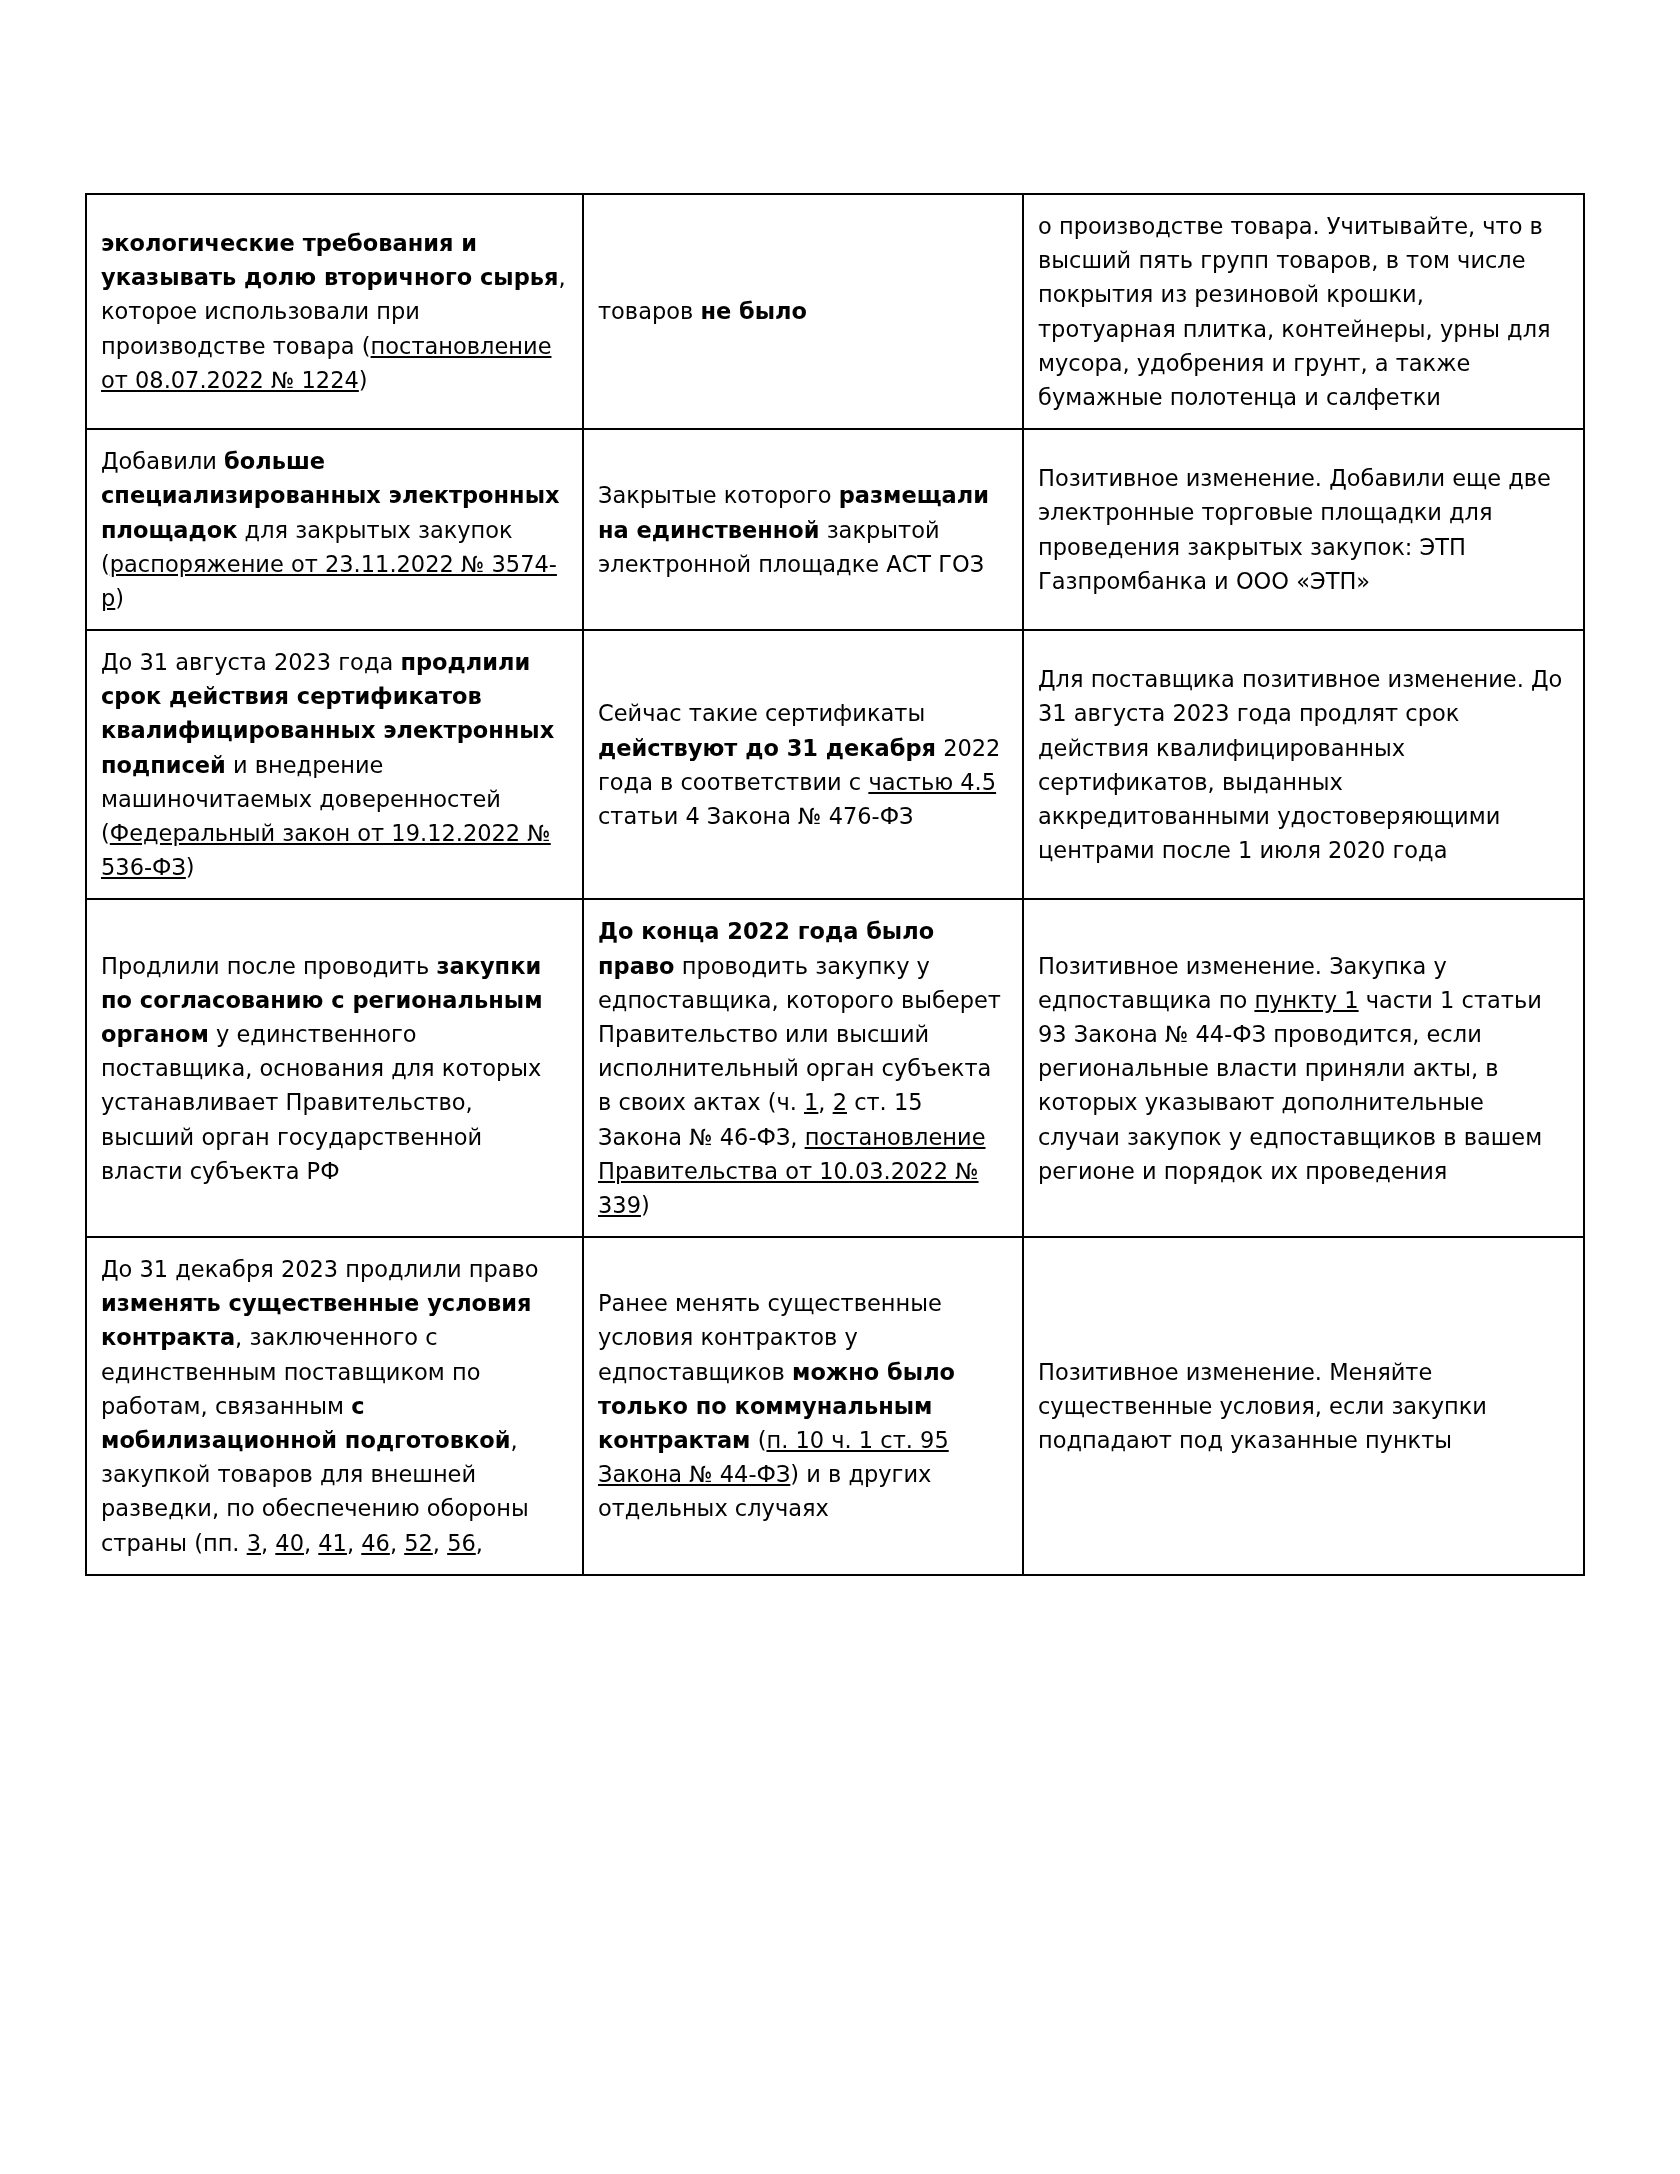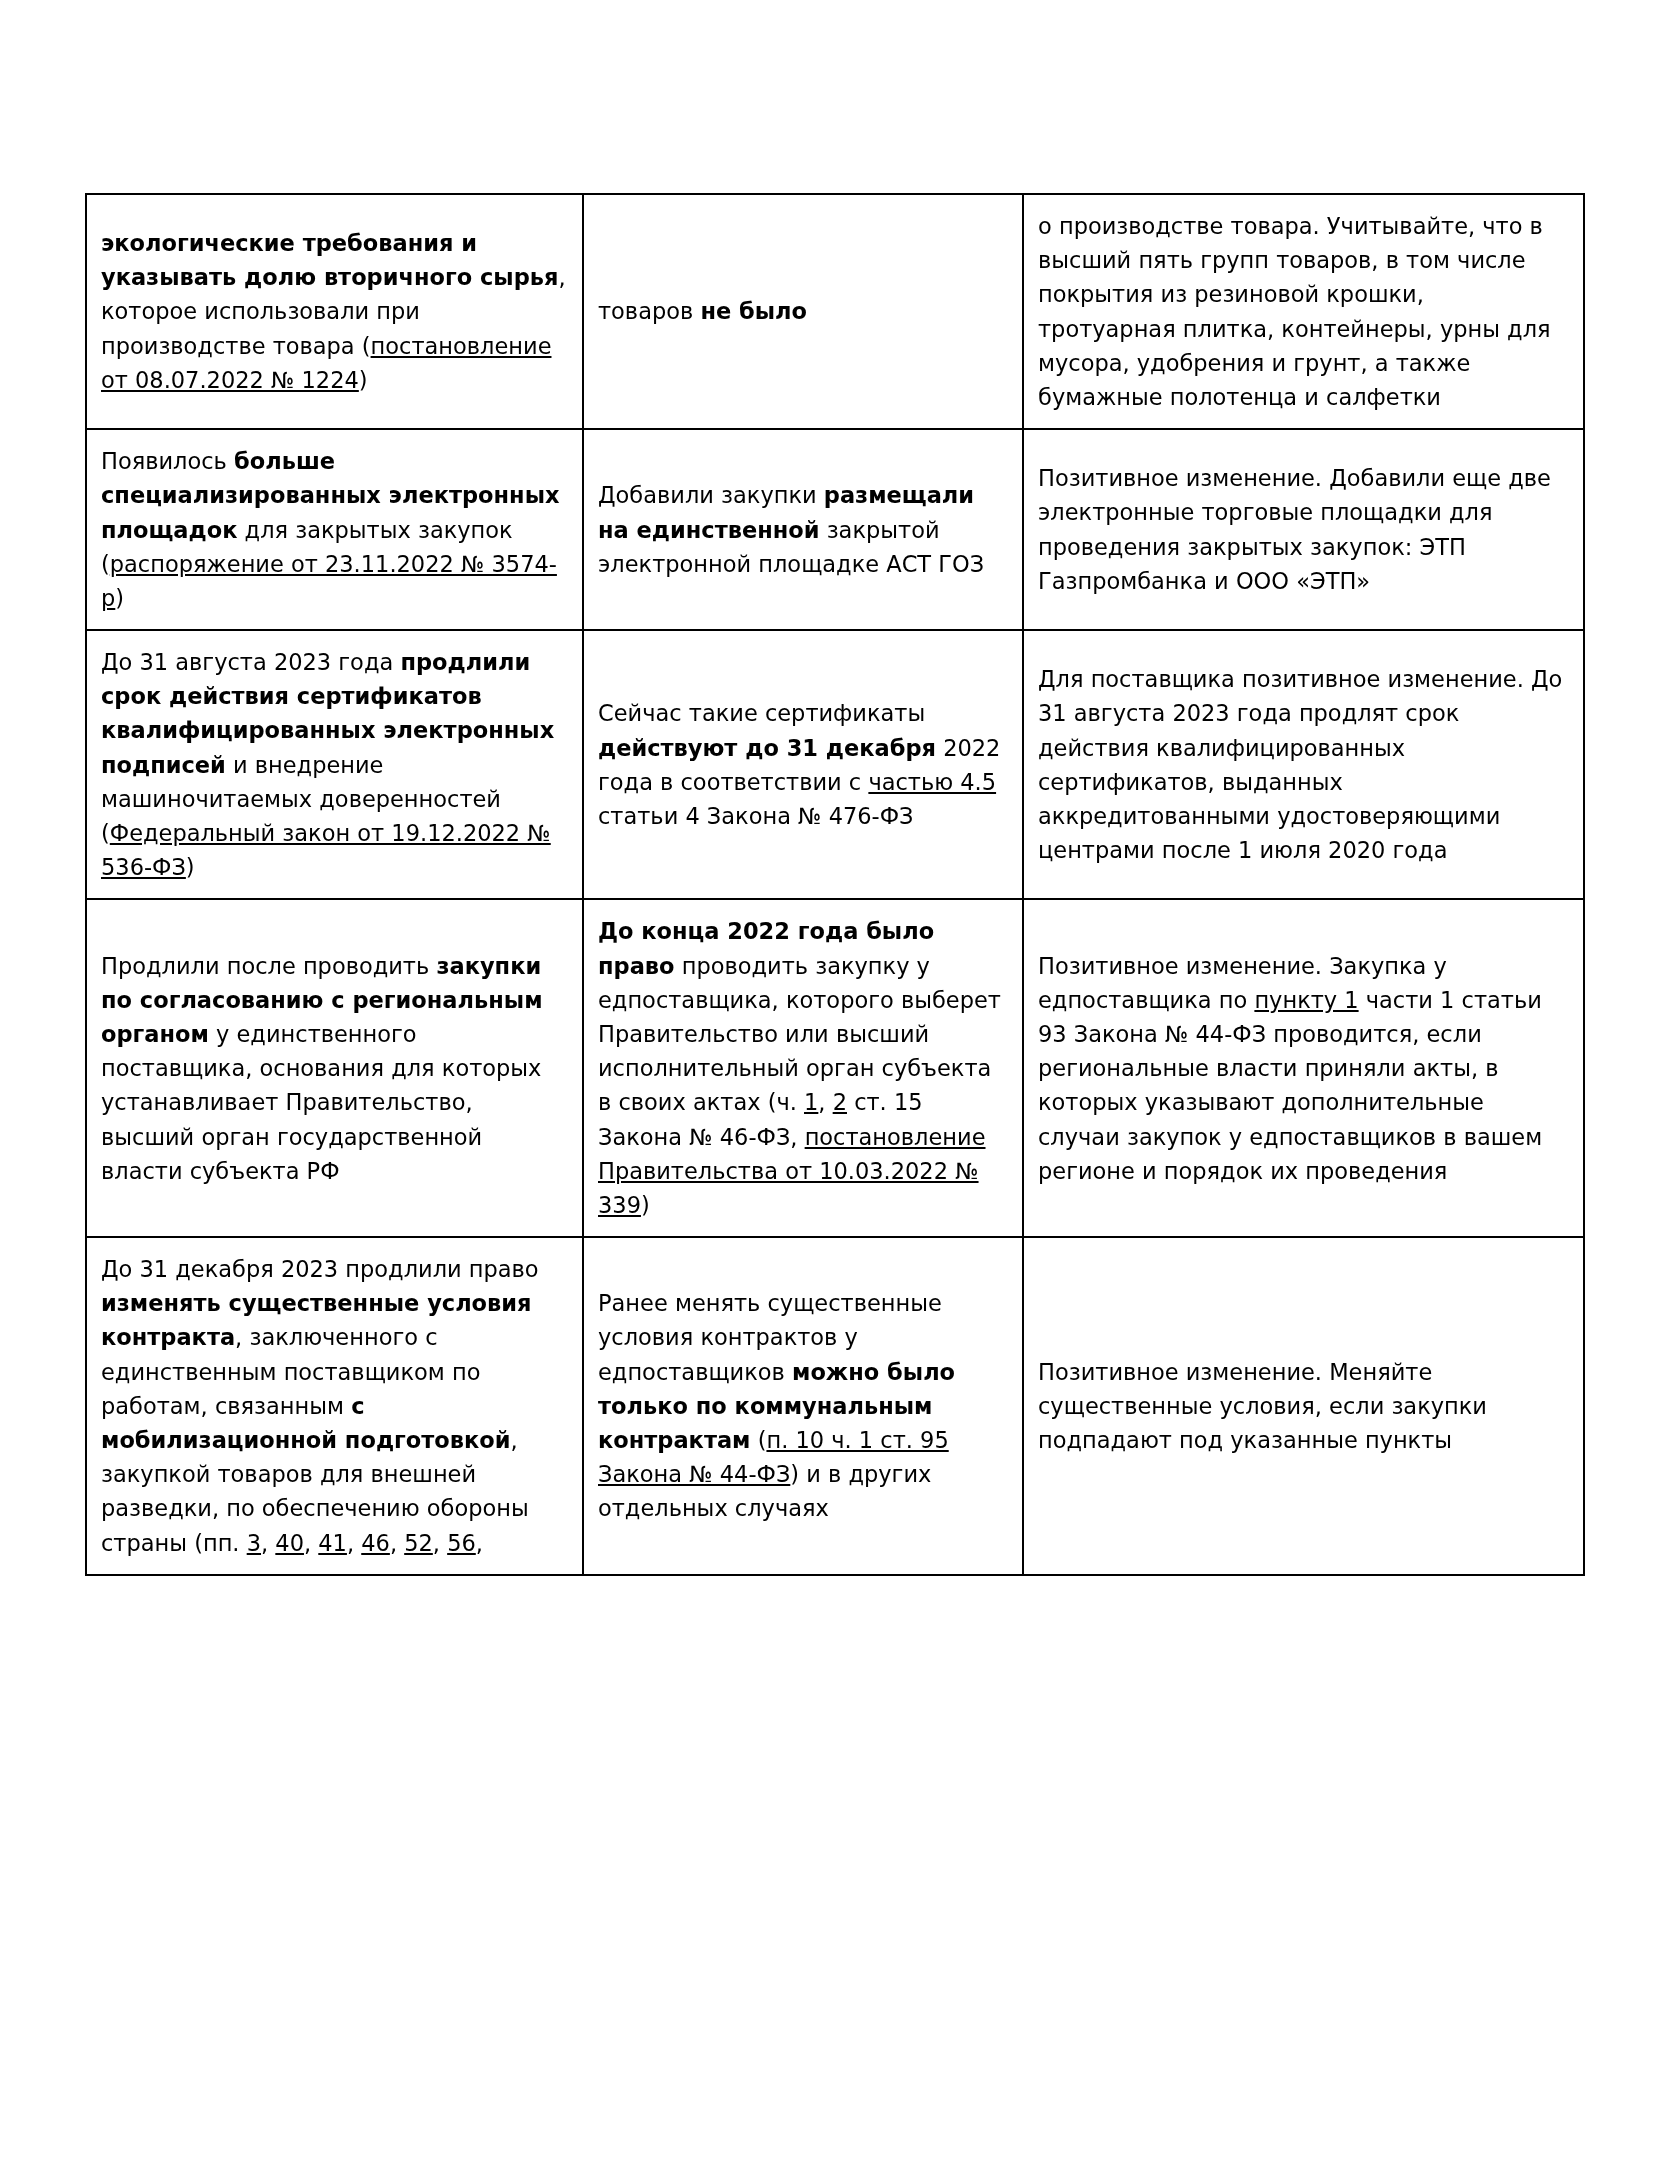--- a/index.html
+++ b/index.html
@@ -79,24 +79,24 @@
             <b>экологические требования и указывать долю вторичного сырья</b><span>, которое использовали при производстве товара (</span><span class="lnk">постановление от 08.07.2022 № 1224</span><span>)</span>
           </td>
           <td class="top-align">
             <span>товаров </span><b>не было</b>
           </td>
           <td class="top-align">о производстве товара. Учитывайте, что в высший пять групп товаров, в том числе покрытия из резиновой крошки, тротуарная плитка, контейнеры, урны для мусора, удобрения и грунт, а также бумажные полотенца и салфетки</td>
         </tr>
 
         <tr>
           <td class="top-align">
-            <span>Появилось </span><b>больше специализированных электронных площадок</b><span> для закрытых закупок (</span><span class="lnk">распоряжение от 23.11.2022 № 3574-р</span><span>)</span>
+            <span>Добавили </span><b>больше специализированных электронных площадок</b><span> для закрытых закупок (</span><span class="lnk">распоряжение от 23.11.2022 № 3574-р</span><span>)</span>
           </td>
           <td class="top-align">
-            <span>Добавили закупки </span><b>размещали на единственной</b><span> закрытой электронной площадке АСТ ГОЗ</span>
+            <span>Закрытые которого </span><b>размещали на единственной</b><span> закрытой электронной площадке АСТ ГОЗ</span>
           </td>
           <td class="top-align">Позитивное изменение. Добавили еще две электронные торговые площадки для проведения закрытых закупок: ЭТП Газпромбанка и ООО «ЭТП»</td>
         </tr>
 
         <tr>
           <td class="top-align">
             <span>До 31 августа 2023 года </span><b>продлили срок действия сертификатов квалифицированных электронных подписей</b><span> и внедрение машиночитаемых доверенностей (</span><span class="lnk">Федеральный закон от 19.12.2022 № 536-ФЗ</span><span>)</span>
           </td>
           <td>
             <span>Сейчас такие сертификаты </span><b>действуют до 31 декабря</b><span> 2022 года в соответствии с </span><span class="lnk">частью 4.5</span><span> статьи 4 Закона № 476-ФЗ</span>

